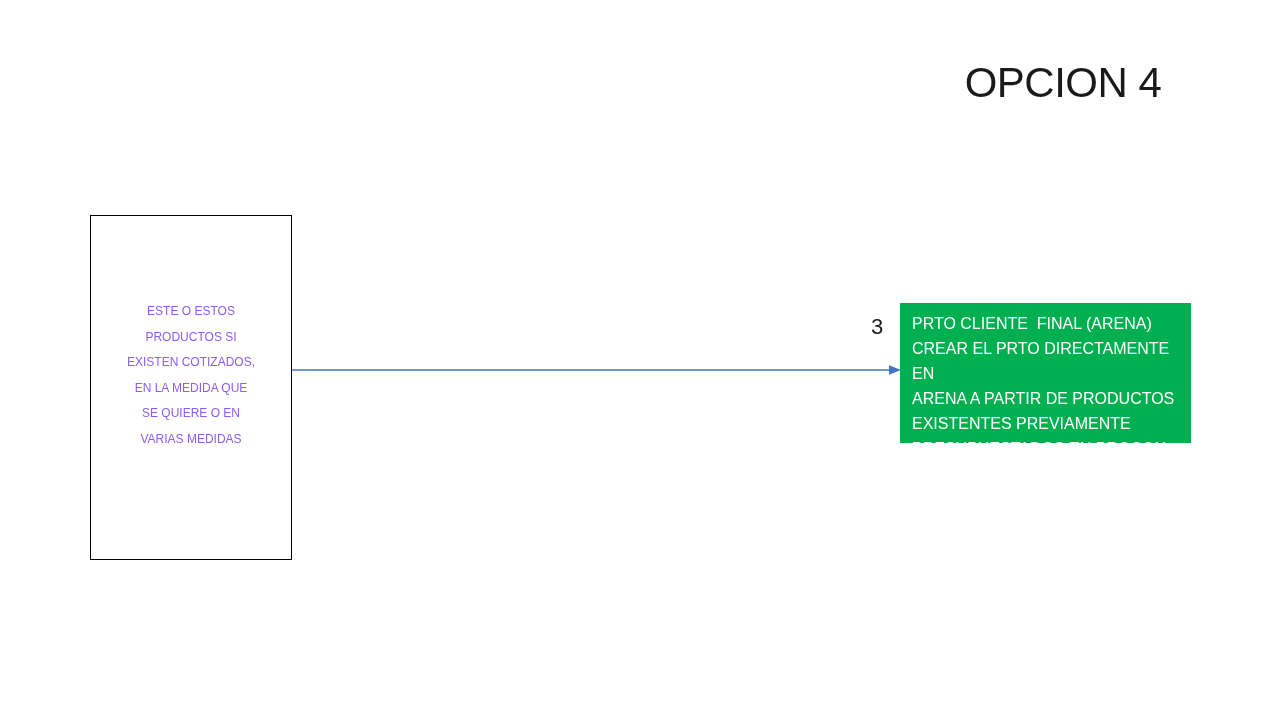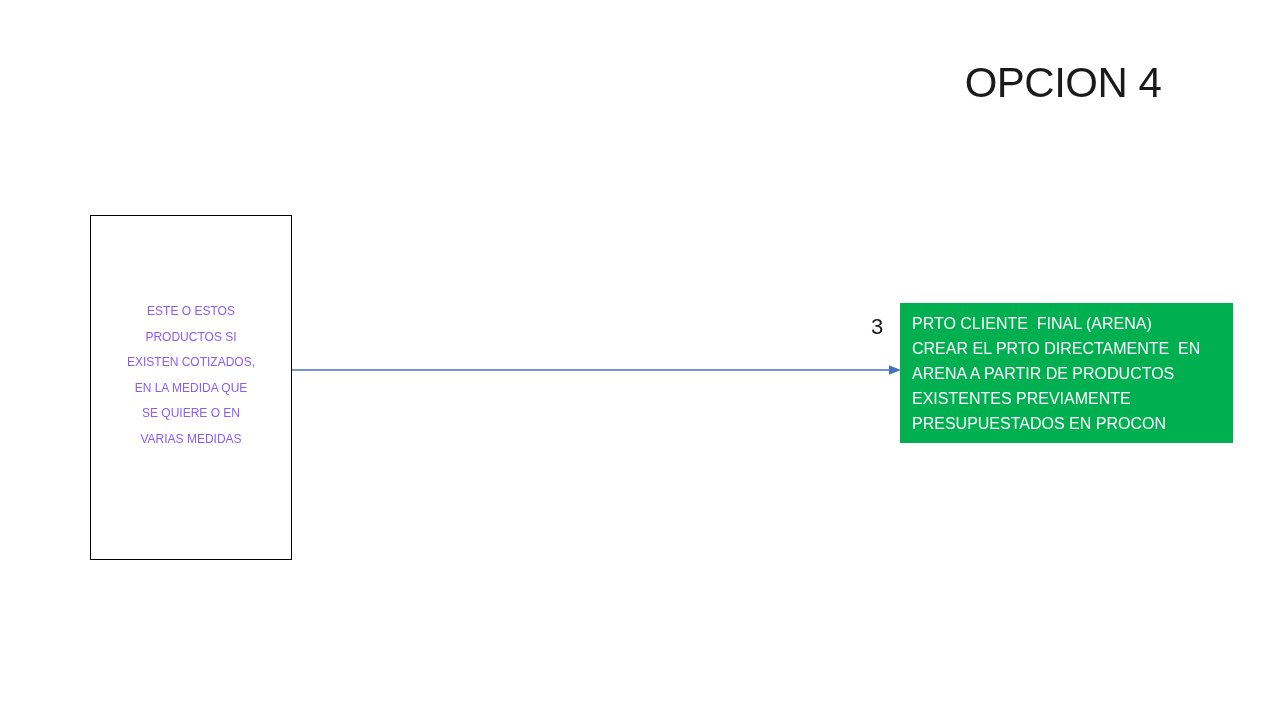--- a/index.html
+++ b/index.html
@@ -63,21 +63,21 @@
     width: 38px;
     text-align: center;
     font-size: 22px;
     color: #1a1a1a;
     line-height: 30px;
   }
   .target-box {
     position: absolute;
     left: 900px;
     top: 303px;
-    width: 333px;
+    width: 291px;
     height: 140px;
     padding: 8px 12px;
     color: #ffffff;
     font-size: 16px;
     line-height: 25px;
     white-space: pre-wrap;
   }
 </style>
 </head>
 <body>

